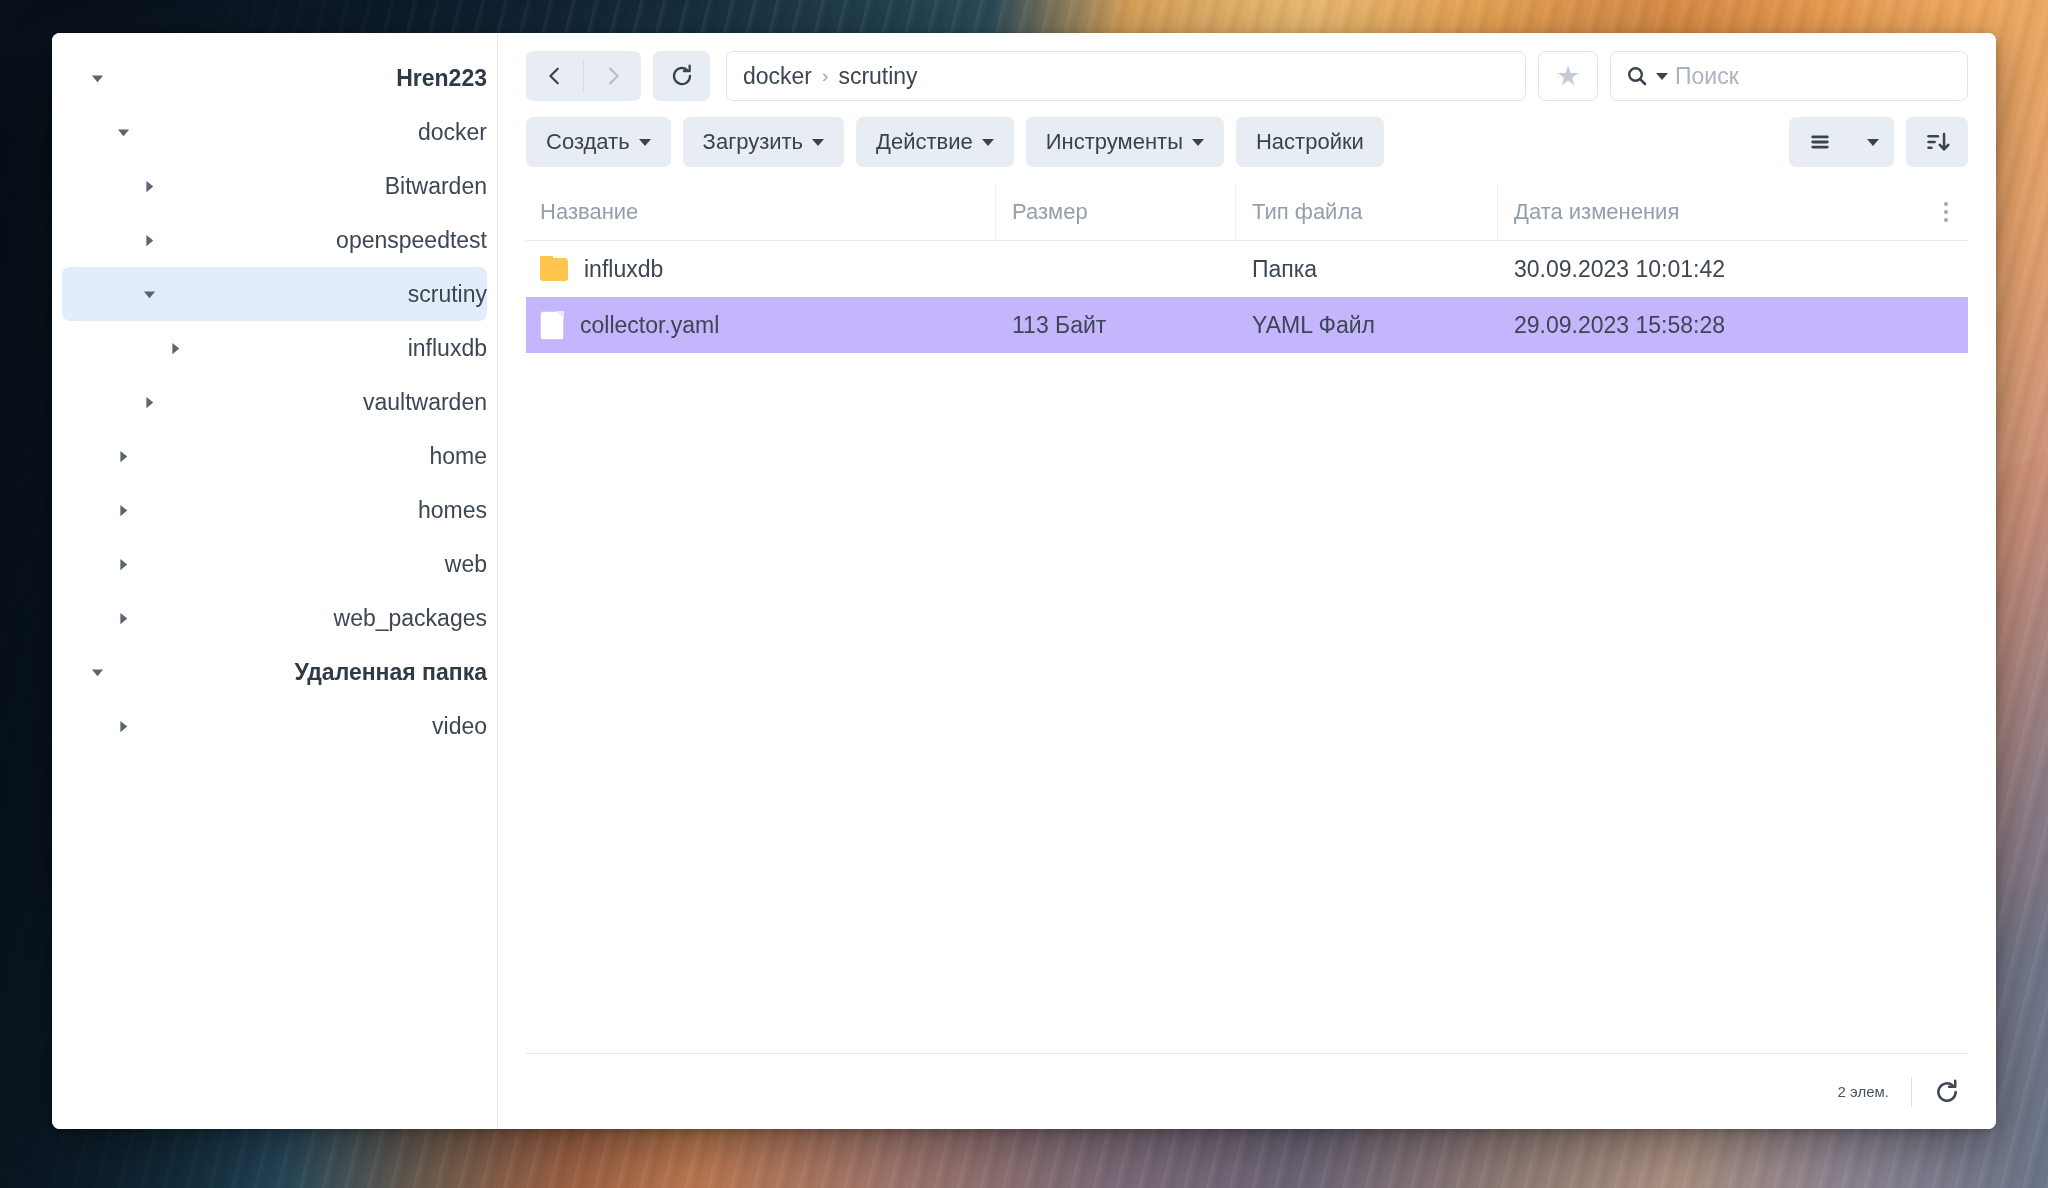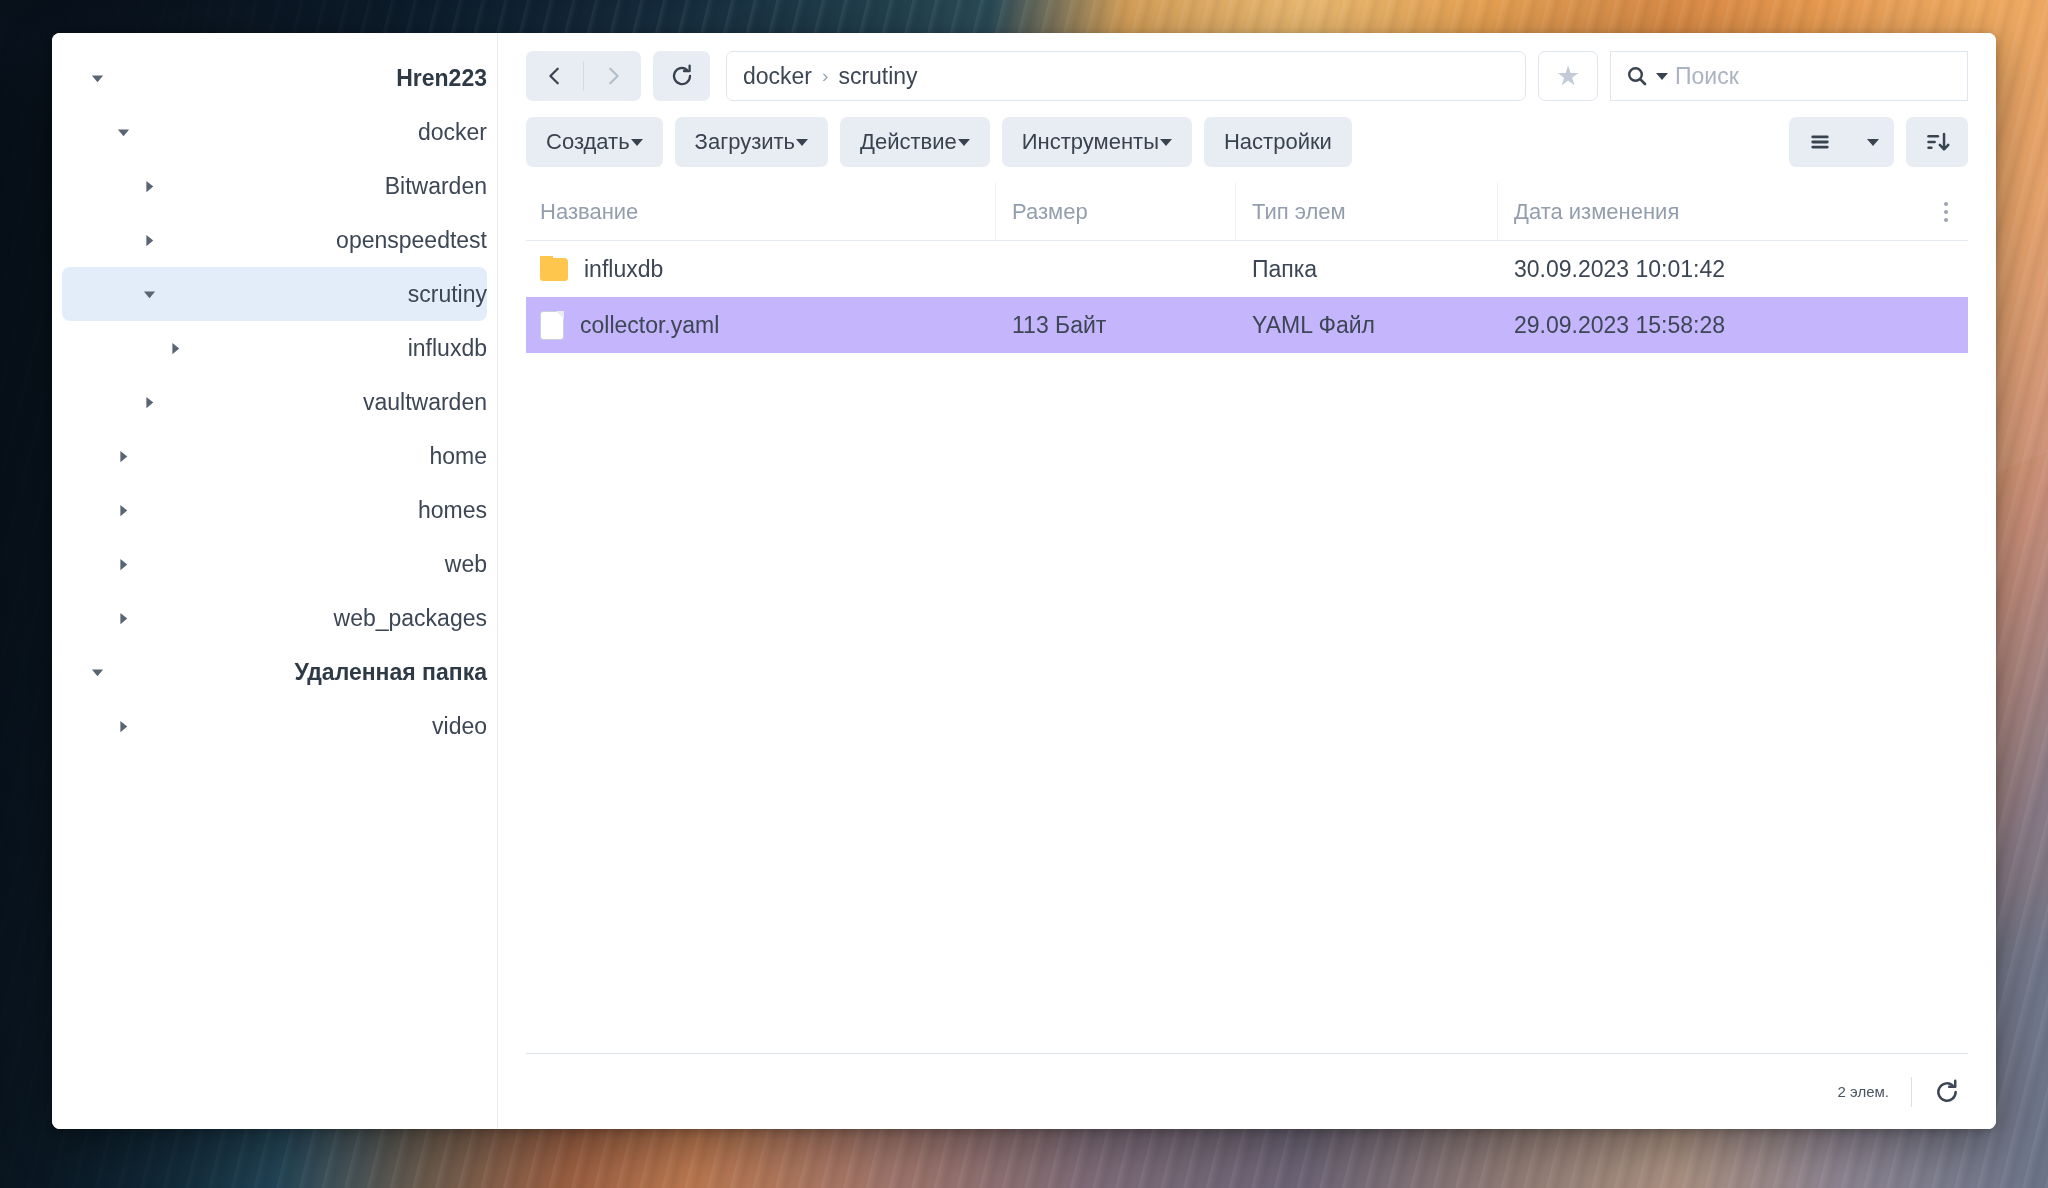--- a/index.html
+++ b/index.html
@@ -247,41 +247,41 @@
     min-width: 0;
     margin-left: 4px;
   }
   .crumb { font-size: 23px; color: #3c4654; white-space: nowrap; }
   .crumb-sep { color: #9aa5b2; font-size: 19px; }
   .star-btn { width: 60px; height: 50px; border: 1px solid #dfe5ec; border-radius: 7px; background: #fff; display: flex; align-items: center; justify-content: center; color: #c2cbd6; font-size: 27px; }
   .search-box {
     width: 358px;
     height: 50px;
     border: 1px solid #dfe5ec;
-    border-radius: 0;
+    border-radius: 7px;
     display: flex;
     align-items: center;
     padding: 0 14px;
     gap: 7px;
     background: #fff;
   }
   .search-ph { font-size: 23px; color: #aab3bf; }
 
   
   .toolbar {
     display: flex;
     align-items: center;
     padding: 16px 28px 0 28px;
     gap: 12px;
   }
   .tb-btn {
     height: 50px;
     padding: 0 20px;
     font-size: 22px;
-    gap: 1px;
+    gap: 9px;
   }
   .caret-d {
     width: 0; height: 0;
     border-left: 6px solid transparent;
     border-right: 6px solid transparent;
     border-top: 7px solid #39424f;
   }
   .tb-right { margin-left: auto; display: flex; align-items: center; gap: 12px; }
   .viewgroup { display: flex; align-items: center; background: #e8edf3; border-radius: 7px; height: 50px; }
   .view-main { width: 62px; display: flex; align-items: center; justify-content: center; }
@@ -574,21 +574,21 @@
                 <path d="M18.5 4.5 L18.5 18.5 M14.6 14.6 L18.5 18.8 L22.4 14.6" fill="none" stroke="#39424f" stroke-width="2.3" stroke-linecap="round" stroke-linejoin="round"></path>
               </svg>
             </button>
           </div>
         </div>
 
         <div class="filearea">
           <div class="col-head">
             <div class="ch name">Название</div>
             <div class="ch size">Размер</div>
-            <div class="ch type">Тип элем</div>
+            <div class="ch type">Тип файла</div>
             <div class="ch date">Дата изменения</div>
             <div class="ch kebab">
               <span class="kebab-dots">
                   <i></i>
                   <i></i>
                   <i></i>
                 </span>
             </div>
           </div>
           <div class="rows" id="file-rows">

